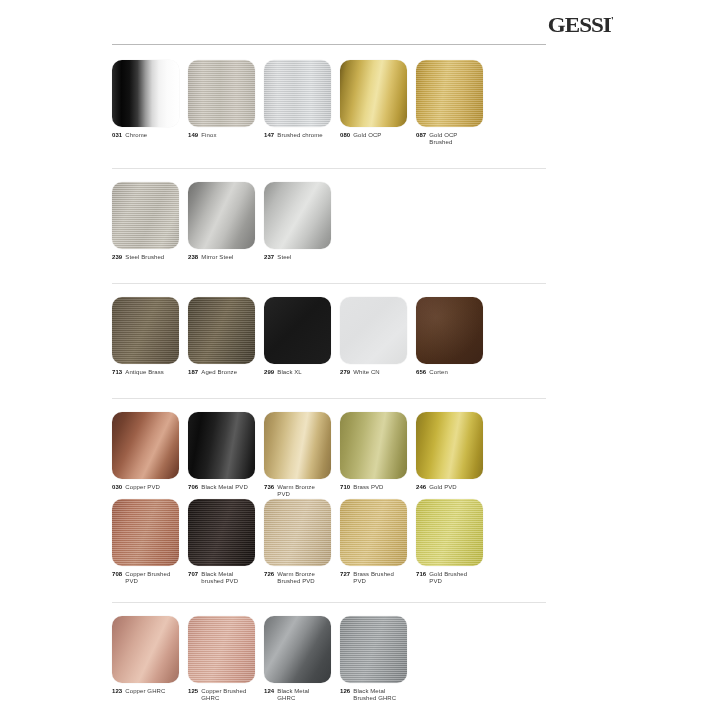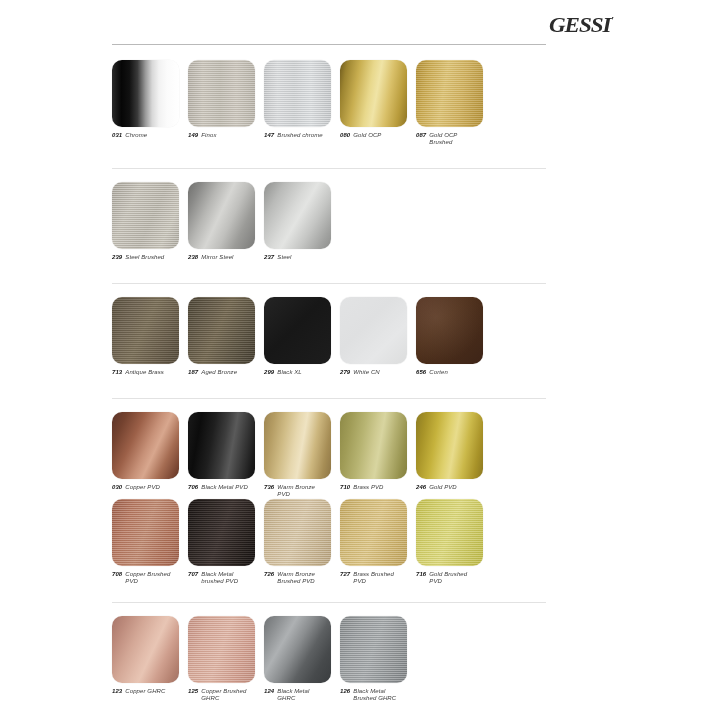--- a/index.html
+++ b/index.html
@@ -4,21 +4,21 @@
 <title>Gessi Finishes</title>
 <style>
   html,body{margin:0;padding:0;}
   body{
     width:720px;height:720px;
     background:#ffffff;
     font-family:"Liberation Sans","DejaVu Sans",sans-serif;
     overflow:hidden;
     position:relative;
   }
-  .page{position:relative;width:652px;height:720px;font-style:italic;}
+  .page{position:relative;width:652px;height:720px;}
 
   
   .header{
     position:absolute;
     left:0;top:0;width:720px;height:48px;
   }
   .brand{
     position:absolute;
     right:106px;top:12px;
     font-family:"Liberation Serif","DejaVu Serif",serif;

